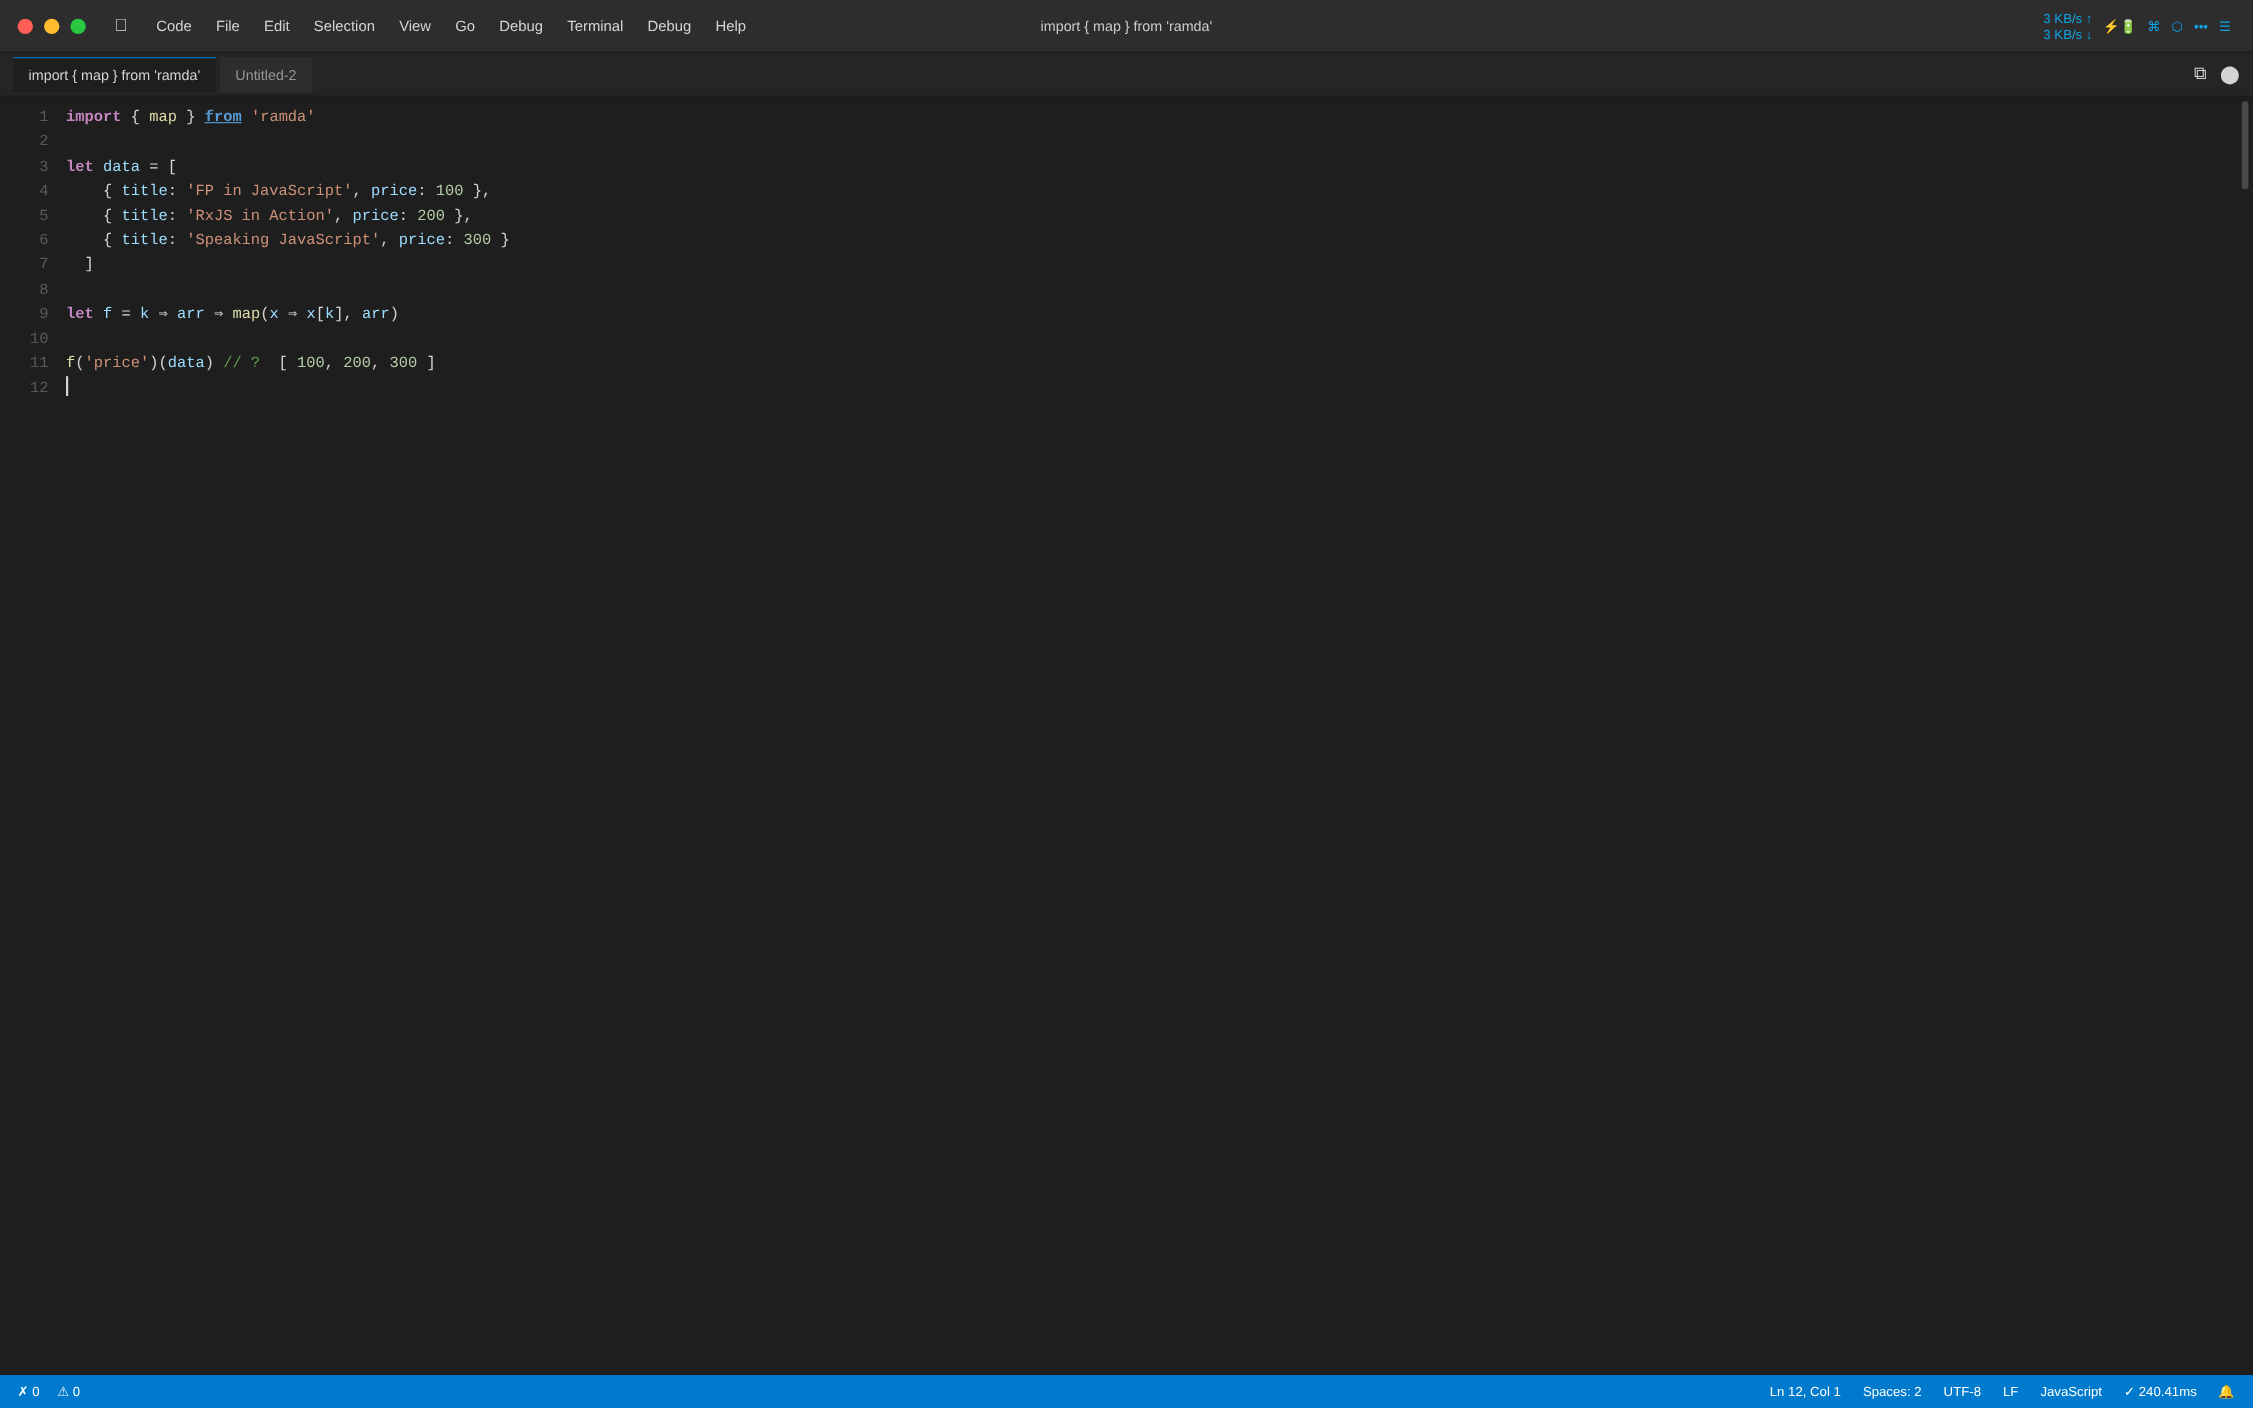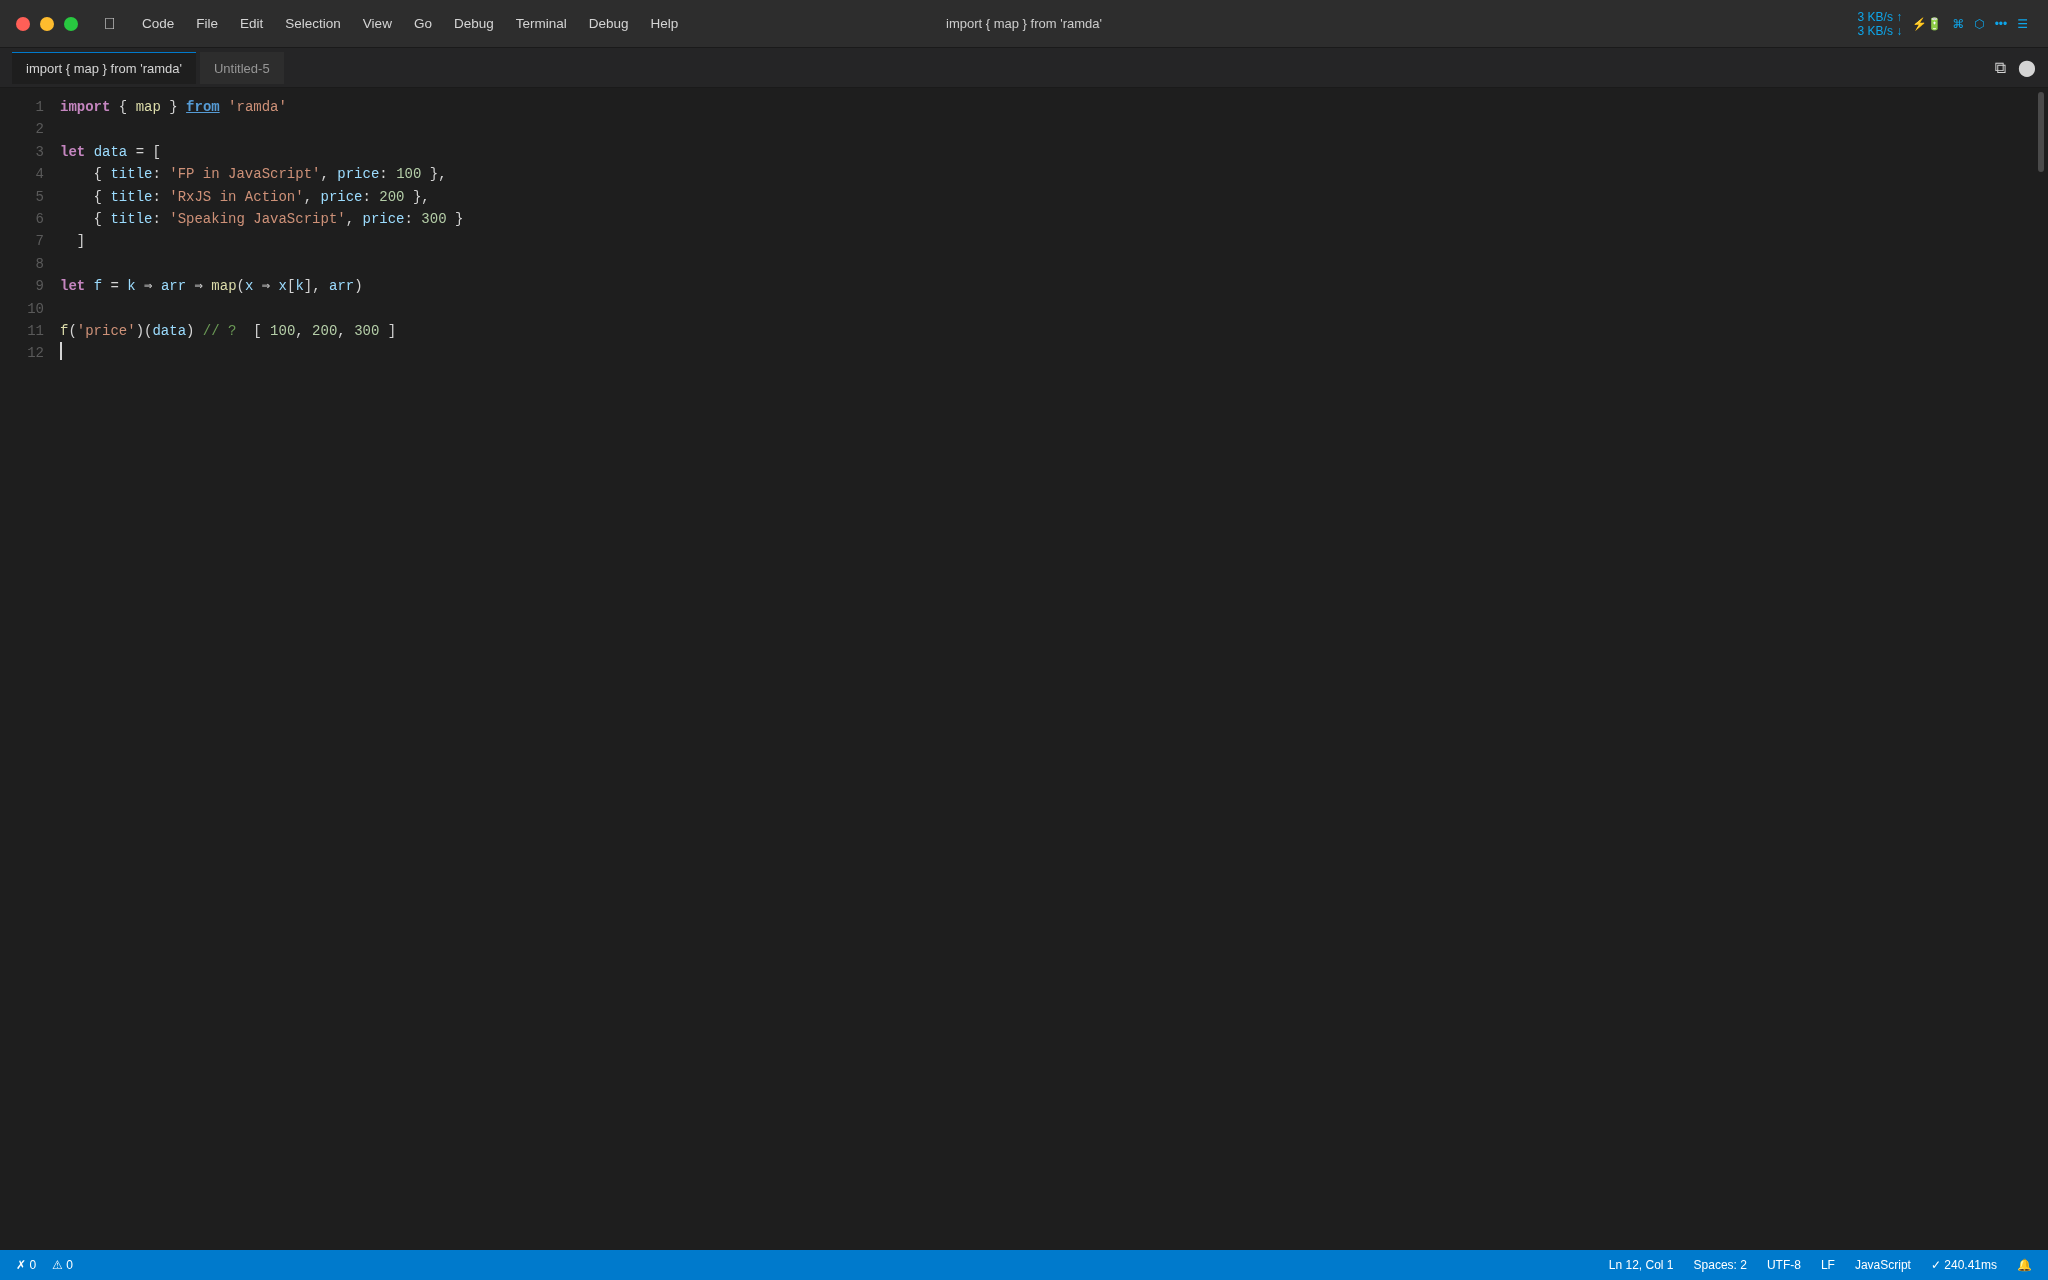--- a/index.html
+++ b/index.html
@@ -246,21 +246,21 @@
   </div>
 </div>
 
 <div class="editor-container">
 
   <div class="tab-bar">
     <div class="tab">
       <span>import { map } from 'ramda'</span>
     </div>
     <div class="tab tab-inactive">
-      <span>Untitled-5</span>
+      <span>Untitled-2</span>
     </div>
     <div class="tab-actions">
       <span class="split-icon">⧉</span>
       <span class="circle-icon">⬤</span>
     </div>
   </div>
 
   <div class="code-editor">
 
     <div class="line-numbers">

